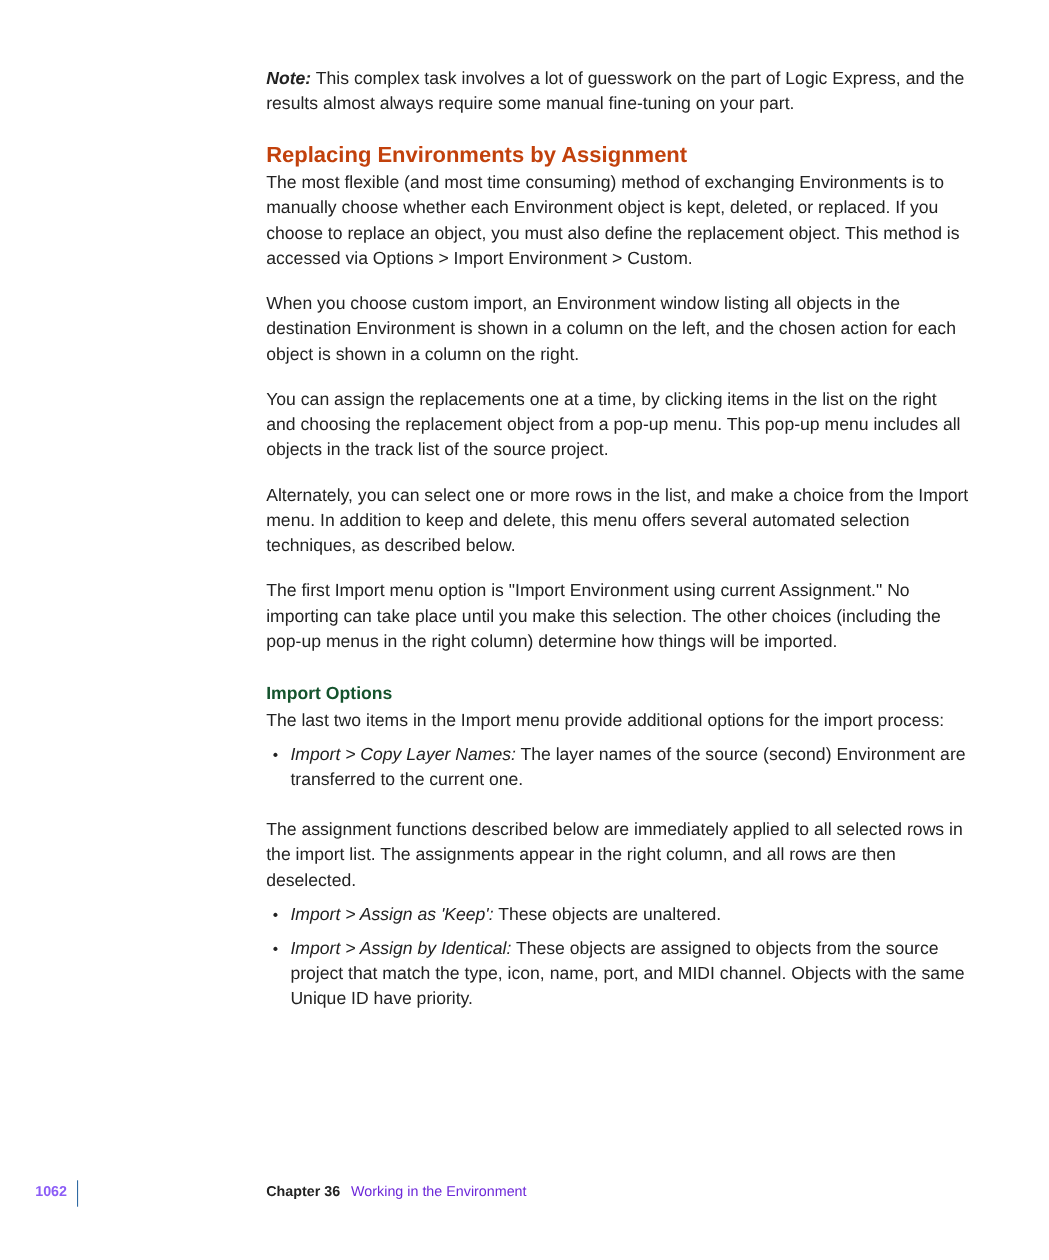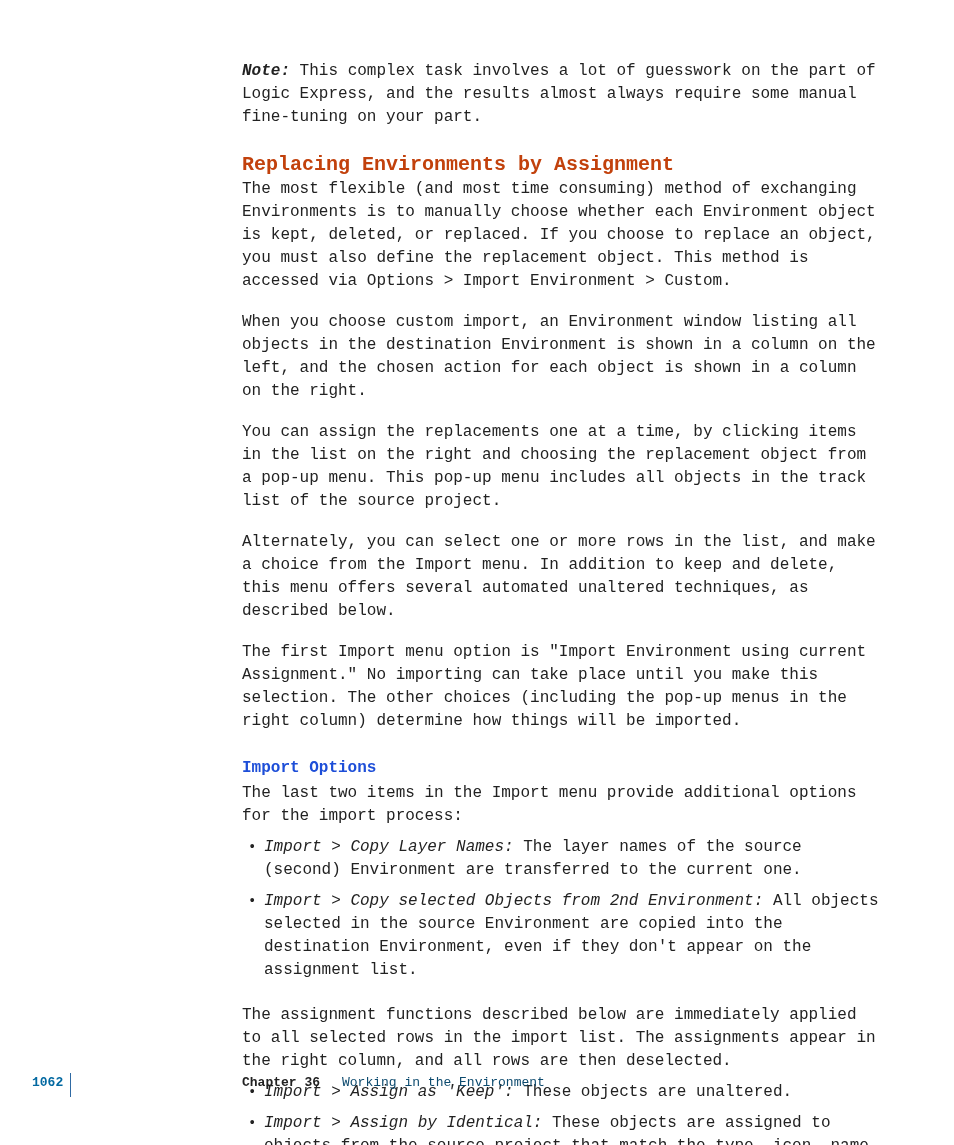--- a/index.html
+++ b/index.html
@@ -8,21 +8,20 @@
     background: #ffffff;
     font-family: -apple-system, "Helvetica Neue", Helvetica, Arial, sans-serif;
     color: #222;
     width: 954px;
   }
   .page {
     position: relative;
     width: 954px;
     height: 1145px;
     box-sizing: border-box;
-    font-family: Liberation Mono, monospace;
   }
   .content {
     position: absolute;
     left: 242px;
     top: 60px;
     width: 640px;
     font-size: 16px;
     line-height: 23px;
     color: #222;
   }
@@ -39,21 +38,21 @@
     font-weight: 600;
     margin-bottom: 2px;
   }
   .p {
     margin-bottom: 18px;
   }
   .p-last {
     margin-bottom: 24px;
   }
   .h3 {
-    color: #1d4ed8;
+    color: #14532d;
     font-size: 16px;
     font-weight: 600;
     margin-bottom: 2px;
   }
   ul.bullets {
     list-style: none;
     padding: 0;
     margin: 0 0 22px 0;
   }
   ul.bullets li {
@@ -89,63 +88,60 @@
     width: 1px;
     height: 24px;
     background: #2f6aa3;
   }
   .footer-page {
     position: absolute;
     left: 32px;
     top: 2px;
     font-size: 13px;
     font-weight: bold;
-    color: #0369a1;
+    color: #8b5cf6;
   }
   .footer-chapter {
     position: absolute;
     left: 242px;
     top: 2px;
     font-size: 13px;
     color: #222;
   }
   .footer-chapter .cnum {
     font-weight: bold;
     margin-top: 18px;
   }
   .footer-chapter .ctitle {
-    color: #0c4a6e;
-    margin-left: 22px;
+    color: #6d28d9;
+    margin-left: 10px;
   }
 </style>
 </head>
 <body>
 
 <div class="page">
   <div class="content">
 
     <div class="note-block">
       <span class="note-label">Note:</span><span> This complex task involves a lot of guesswork on the part of Logic Express, and the results almost always require some manual fine-tuning on your part.</span>
     </div>
 
     <div class="h2">Replacing Environments by Assignment</div>
     <div class="p">The most flexible (and most time consuming) method of exchanging Environments is to manually choose whether each Environment object is kept, deleted, or replaced. If you choose to replace an object, you must also define the replacement object. This method is accessed via Options &gt; Import Environment &gt; Custom.</div>
     <div class="p">When you choose custom import, an Environment window listing all objects in the destination Environment is shown in a column on the left, and the chosen action for each object is shown in a column on the right.</div>
     <div class="p">You can assign the replacements one at a time, by clicking items in the list on the right and choosing the replacement object from a pop-up menu. This pop-up menu includes all objects in the track list of the source project.</div>
-    <div class="p">Alternately, you can select one or more rows in the list, and make a choice from the Import menu. In addition to keep and delete, this menu offers several automated unaltered techniques, as described below.</div>
+    <div class="p">Alternately, you can select one or more rows in the list, and make a choice from the Import menu. In addition to keep and delete, this menu offers several automated selection techniques, as described below.</div>
     <div class="p p-last">The first Import menu option is "Import Environment using current Assignment." No importing can take place until you make this selection. The other choices (including the pop-up menus in the right column) determine how things will be imported.</div>
 
     <div class="h3">Import Options</div>
     <div class="p" style="margin-bottom:8px">The last two items in the Import menu provide additional options for the import process:</div>
     <ul class="bullets">
       <li>
         <span class="list-label">Import &gt; Copy Layer Names:</span><span> The layer names of the source (second) Environment are transferred to the current one.</span>
-      </li>
-      <li>
-        <span class="list-label">Import &gt; Copy selected Objects from 2nd Environment:</span><span> All objects selected in the source Environment are copied into the destination Environment, even if they don't appear on the assignment list.</span>
       </li>
     </ul>
 
     <div class="p" style="margin-bottom:8px">The assignment functions described below are immediately applied to all selected rows in the import list. The assignments appear in the right column, and all rows are then deselected.</div>
     <ul class="bullets">
       <li>
         <span class="list-label">Import &gt; Assign as 'Keep':</span><span> These objects are unaltered.</span>
       </li>
       <li>
         <span class="list-label">Import &gt; Assign by Identical:</span><span> These objects are assigned to objects from the source project that match the type, icon, name, port, and MIDI channel. Objects with the same Unique ID have priority.</span>

